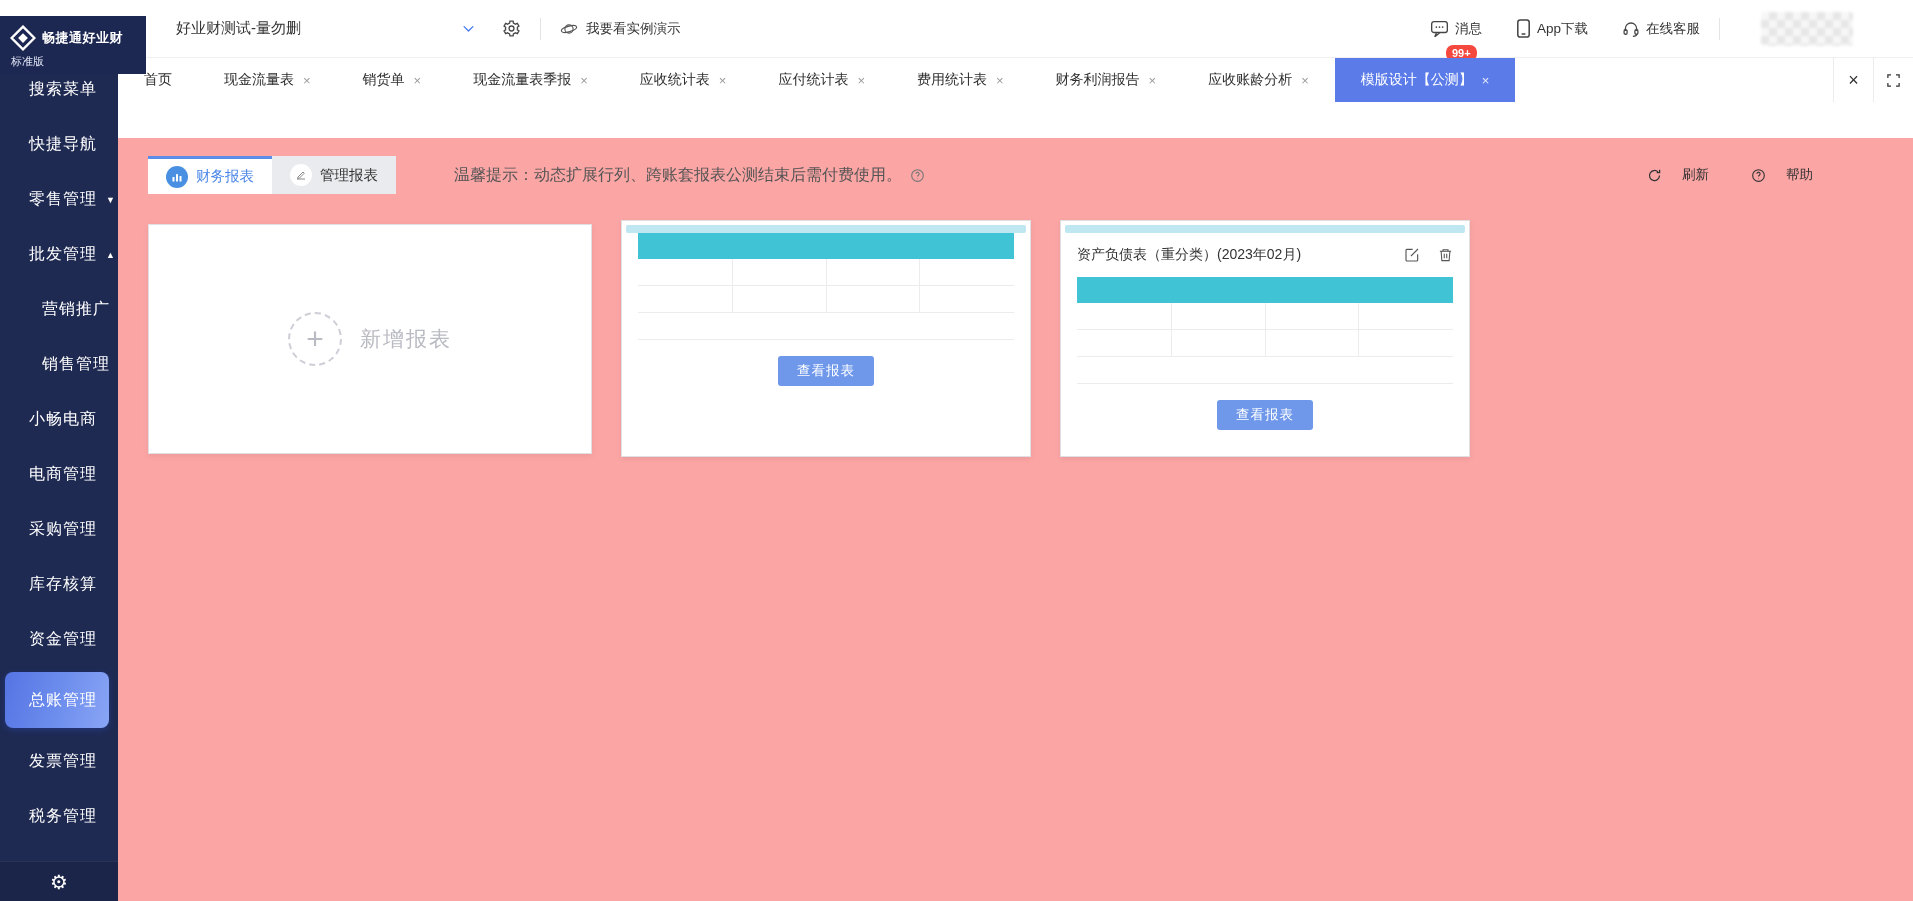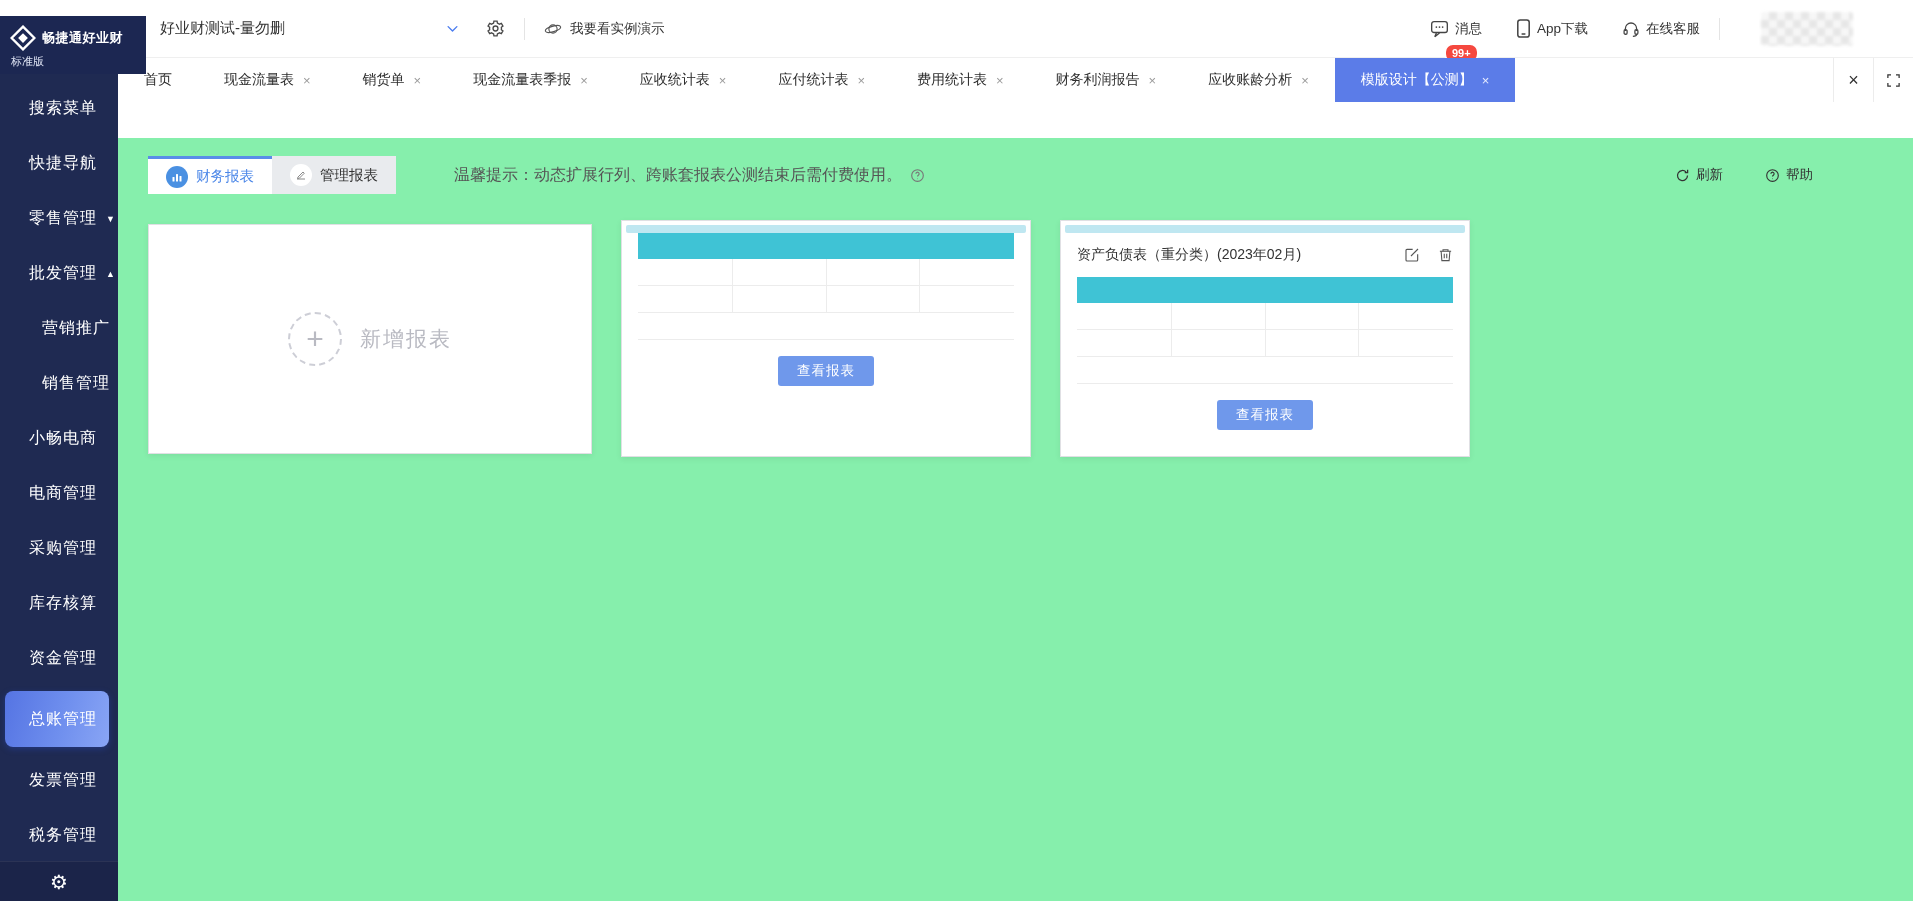--- a/index.html
+++ b/index.html
@@ -15,21 +15,21 @@
     position:absolute; left:0; top:16px; width:146px; height:58px;
     background:#1c2752; color:#fff; z-index:6; padding:9px 8px 4px 10px;
   }
   .logo-row { display:flex; align-items:center; gap:6px; }
   .logo-text { font-size:13px; font-weight:bold; letter-spacing:.5px; white-space:nowrap; }
   .logo-edition { font-size:11px; color:#dfe4f4; margin-top:3px; margin-left:1px; }
 
   
   .topbar {
     position:absolute; left:146px; top:0; right:0; height:58px; background:#fff;
-    display:flex; align-items:center; padding-left:14px; border-bottom:1px solid #efefef;
+    display:flex; align-items:center; padding-left:30px; border-bottom:1px solid #efefef;
   }
   .account { width:300px; display:flex; align-items:center; justify-content:space-between;
     font-size:15px; color:#333; cursor:pointer; }
   .chev { display:flex; align-items:center; }
   .hgear { margin-left:26px; display:flex; align-items:center; cursor:pointer; }
   .vdiv { width:1px; height:22px; background:#e4e4e4; margin:0 19px; }
   .demo { display:flex; align-items:flex-end; gap:8px; font-size:13.5px; color:#333; cursor:pointer; }
   .spacer { flex:1; }
   .h-item { position:relative; display:flex; align-items:center; gap:6px;
     font-size:13.5px; color:#333; margin-left:34px; cursor:pointer; }
@@ -41,21 +41,21 @@
   .user-blur {
     width:92px; height:34px; margin:0 60px 0 22px; border-radius:3px;
     background-image:
       linear-gradient(45deg,#e6e6e6 25%,transparent 25%,transparent 75%,#e6e6e6 75%),
       linear-gradient(45deg,#e6e6e6 25%,#f7f7f7 25%,#f7f7f7 75%,#e6e6e6 75%);
     background-size:16px 16px; background-position:0 0,8px 8px;
     filter:blur(1.6px); cursor:pointer;
   }
 
   
-  .sidebar { position:absolute; left:0; top:71px; width:118px; bottom:0;
+  .sidebar { position:absolute; left:0; top:52px; width:118px; bottom:0;
     background:#1f2a52; overflow:hidden; z-index:5; }
   #side-menu { padding-top:10px; }
   .side-item { height:55px; display:flex; align-items:center; padding-left:29px;
     color:#fff; font-size:16px; letter-spacing:1px; cursor:pointer; white-space:nowrap; }
   .side-item.indent { padding-left:42px; }
   .side-item .arrow { font-size:9px; margin-left:9px; }
   .side-item.active {
     height:56px; margin:5px 9px 6px 5px; padding-left:24px; border-radius:8px;
     background:linear-gradient(105deg,#5574e3 0%,#6f8fee 55%,#89a5f5 100%);
     box-shadow:0 2px 6px rgba(40,70,180,.45);
@@ -74,35 +74,35 @@
   .tab .tab-close { margin-left:9px; font-size:13px; color:#9a9a9a; line-height:1; }
   .tab.active { background:#5b7ce8; color:#fff; }
   .tab.active .tab-close { color:#e8edff; }
   .tab-tools { margin-left:auto; display:flex; height:100%; }
   .tool { width:40px; height:100%; display:flex; align-items:center; justify-content:center;
     border-left:1px solid #ececec; cursor:pointer; color:#333; font-size:18px; }
 
   
   .page { position:absolute; left:118px; top:102px; right:0; bottom:0; background:#fff; }
   .panel { position:absolute; left:0; right:0; top:36px; bottom:0;
-    background:#86efac; padding:18px 0 0 30px; }
+    background:#fca5a5; padding:18px 0 0 30px; }
 
   .ptabs-row { display:flex; align-items:flex-end; height:38px; position:relative; }
   .ptab { display:inline-flex; align-items:center; gap:8px; height:38px; padding:0 18px;
     font-size:14.5px; background:#e9ebee; color:#333; cursor:pointer; }
   .ptab.active { background:#fff; border-top:3px solid #5a8ce8; color:#4a86e8; }
   .ptab-ic { width:22px; height:22px; border-radius:50%; display:flex;
     align-items:center; justify-content:center; flex:0 0 auto; }
   .ptab-ic.blue { background:#4a90e2; }
   .ptab-ic.white { background:#fff; }
   .tip { margin-left:58px; display:flex; align-items:center; gap:8px;
     font-size:16px; color:#555; height:38px; }
   .actions { position:absolute; right:100px; top:0; height:38px;
     display:flex; align-items:center; gap:42px; }
-  .act { display:flex; align-items:center; gap:6px; font-size:13.5px; color:#333; cursor:pointer; }
+  .act { display:flex; align-items:center; gap:20px; font-size:13.5px; color:#333; cursor:pointer; }
 
   
   .cards { margin-top:26px; display:flex; gap:29px; align-items:flex-start; }
   .card { background:#fff; border:1px solid #e0e0e4; box-shadow:0 2px 6px rgba(0,0,0,.07); }
   .add-card { width:444px; height:230px; margin-top:4px;
     display:flex; align-items:center; justify-content:center; gap:18px; cursor:pointer; }
   .plus-circle { width:54px; height:54px; border:2px dashed #cdced6; border-radius:50%;
     color:#b9bac2; font-size:30px; font-weight:300; line-height:1;
     display:flex; align-items:center; justify-content:center; }
   .add-label { font-size:21px; color:#b9bac2; letter-spacing:2px; }

